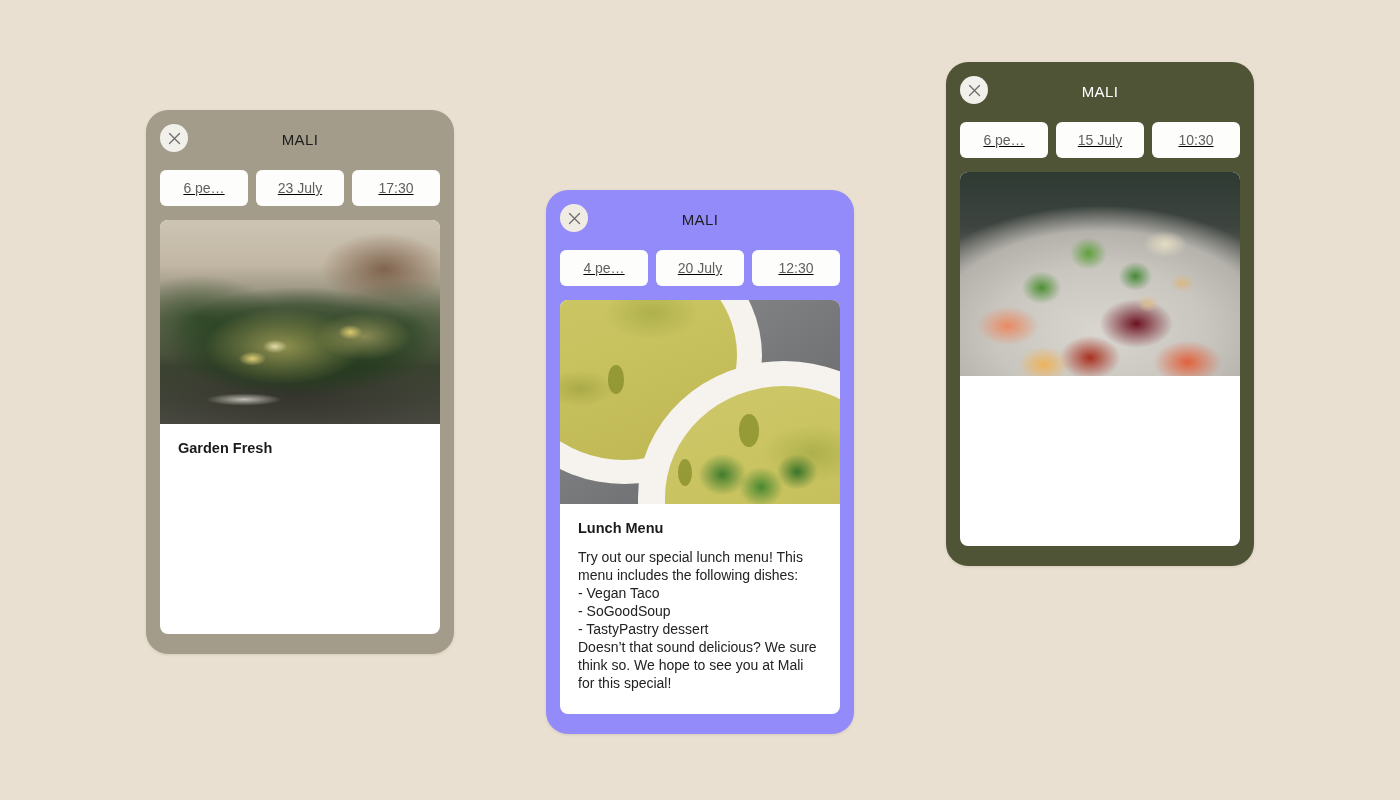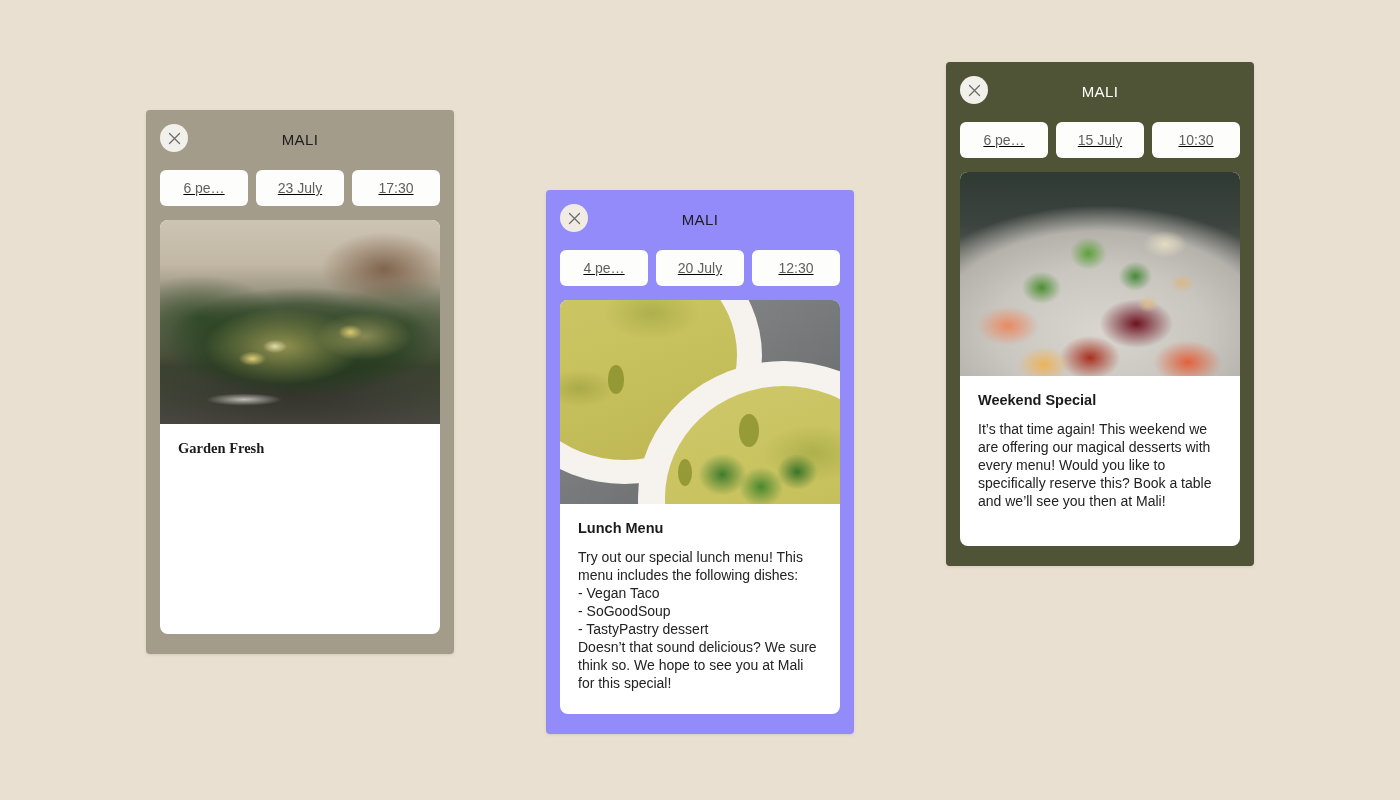--- a/index.html
+++ b/index.html
@@ -10,21 +10,21 @@
     width: 1400px;
     height: 800px;
     background: #eae0d1;
     font-family: "Liberation Sans", sans-serif;
     overflow: hidden;
     position: relative;
   }
 
   .card {
     position: absolute;
-    border-radius: 4px;
+    border-radius: 22px;
     box-sizing: border-box;
     padding: 14px 14px 20px 14px;
     box-shadow: 0 1px 3px rgba(0,0,0,0.10);
   }
 
   
   .card-header {
     position: relative;
     height: 32px;
     display: flex;
@@ -114,21 +114,21 @@
   }
 
   
   #card-garden-fresh {
     left: 146px;
     top: 110px;
     width: 308px;
     background: #a39c8a;
   }
   #card-garden-fresh .card-title { color: #1d1d1d; }
-  #card-garden-fresh .panel { height: 414px; font-family: Liberation Serif, serif; }
+  #card-garden-fresh .panel { height: 414px; }
 
   
   #card-lunch-menu {
     left: 546px;
     top: 190px;
     width: 308px;
     background: #938bfa;
   }
   #card-lunch-menu .card-title { color: #1d1d1d; }
   #card-lunch-menu .close-btn { background: #f0ece3; }
@@ -325,18 +325,14 @@
   </div>
 
   <div class="pill-row">
     <button class="pill">6 pe…</button>
     <button class="pill">15 July</button>
     <button class="pill">10:30</button>
   </div>
 
   <div class="panel">
     <div class="panel-image img-salad"></div>
-    <div class="panel-body">
-      <h3 class="panel-heading">Weekend Special</h3>
-      <p class="panel-text">It’s that time again! This weekend we are offering our magical desserts with every menu! Would you like to specifically reserve this? Book a table and we’ll see you then at Mali!</p>
-    </div>
   </div>
 </div>
 
 </body></html>

